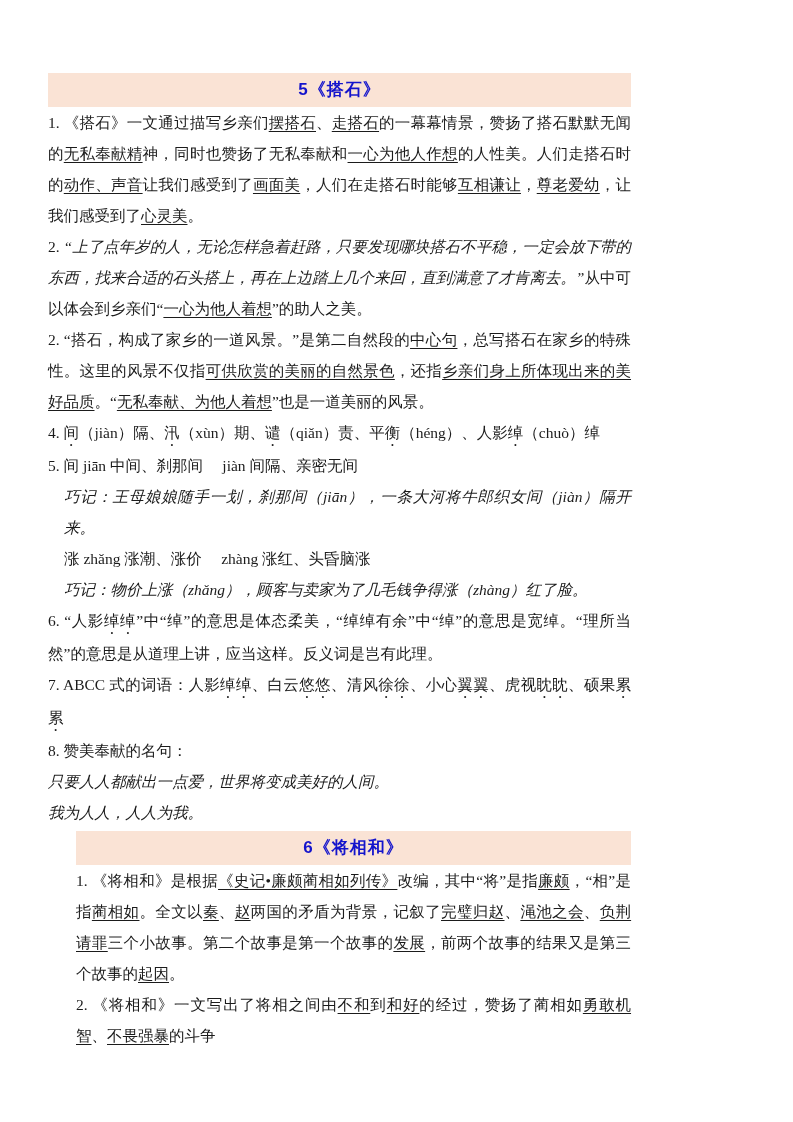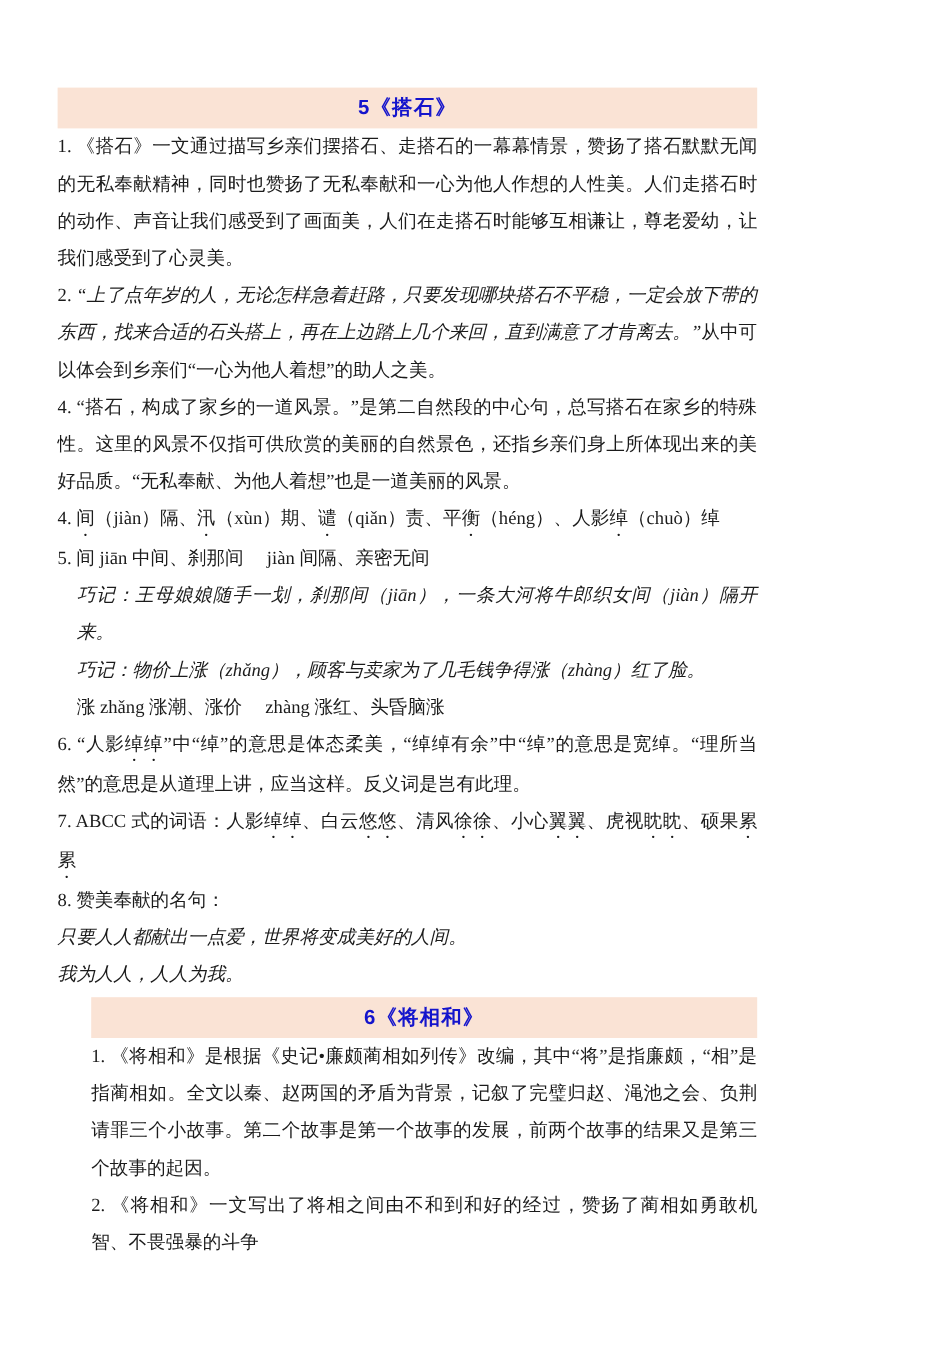--- a/index.html
+++ b/index.html
@@ -36,46 +36,47 @@
   .para {
     margin: 0;
     font-size: 15.5px;
     line-height: 31px;
     text-align: justify;
     text-justify: inter-ideograph;
     word-break: break-all;
   }
   .para.indent { padding-left: 16px; }
   .u {
+    text-decoration: underline;
     text-decoration-thickness: 1px;
     text-underline-offset: 3px;
   }
   .k { font-style: italic; }
   .e {
     -webkit-text-emphasis: filled dot;
     text-emphasis: filled dot;
     -webkit-text-emphasis-position: under right;
     text-emphasis-position: under right;
   }
 </style>
 </head>
 <body>
 
 <div class="page">
   <div id="doc">
       <section class="section">
         <div class="section-header"><span>5《搭石》</span></div>
         <p class="para"><span>1.  《搭石》一文通过描写乡亲们</span><span class="u">摆搭石</span><span>、</span><span class="u">走搭石</span><span>的一幕幕情景，赞扬了搭石默默无闻的</span><span class="u">无私奉献精</span><span>神，同时也赞扬了无私奉献和</span><span class="u">一心为他人作想</span><span>的人性美。人们走搭石时的</span><span class="u">动作、声音</span><span>让我们感受到了</span><span class="u">画面美</span><span>，人们在走搭石时能够</span><span class="u">互相谦让</span><span>，</span><span class="u">尊老爱幼</span><span>，让我们感受到了</span><span class="u">心灵美</span><span>。</span></p>
         <p class="para"><span>2.  </span><span class="k">“上了点年岁的人，无论怎样急着赶路，只要发现哪块搭石不平稳，一定会放下带的东西，找来合适的石头搭上，再在上边踏上几个来回，直到满意了才肯离去。”</span><span>从中可以体会到乡亲们“</span><span class="u">一心为他人着想</span><span>”的助人之美。</span></p>
-        <p class="para"><span>4.  “搭石，构成了家乡的一道风景。”是第二自然段的</span><span class="u">中心句</span><span>，总写搭石在家乡的特殊性。这里的风景不仅指</span><span class="u">可供欣赏的美丽的自然景色</span><span>，还指</span><span class="u">乡亲们身上所体现出来的美好品质</span><span>。“</span><span class="u">无私奉献、为他人着想</span><span>”也是一道美丽的风景。</span></p>
+        <p class="para"><span>2.  “搭石，构成了家乡的一道风景。”是第二自然段的</span><span class="u">中心句</span><span>，总写搭石在家乡的特殊性。这里的风景不仅指</span><span class="u">可供欣赏的美丽的自然景色</span><span>，还指</span><span class="u">乡亲们身上所体现出来的美好品质</span><span>。“</span><span class="u">无私奉献、为他人着想</span><span>”也是一道美丽的风景。</span></p>
         <p class="para"><span>4.  </span><span class="e">间</span><span>（jiàn）隔、</span><span class="e">汛</span><span>（xùn）期、</span><span class="e">谴</span><span>（qiǎn）责、平</span><span class="e">衡</span><span>（héng）、人影</span><span class="e">绰</span><span>（chuò）绰</span></p>
         <p class="para"><span>5.  间 jiān 中间、刹那间　 jiàn 间隔、亲密无间</span></p>
         <p class="para indent"><span class="k">巧记：王母娘娘随手一划，刹那间（jiān），一条大河将牛郎织女间（jiàn）隔开来。</span></p>
+        <p class="para indent"><span>涨 zhǎng 涨潮、涨价　 zhàng 涨红、头昏脑涨</span></p>
         <p class="para indent"><span class="k">巧记：物价上涨（zhǎng），顾客与卖家为了几毛钱争得涨（zhàng）红了脸。</span></p>
-        <p class="para indent"><span>涨 zhǎng 涨潮、涨价　 zhàng 涨红、头昏脑涨</span></p>
         <p class="para"><span>6.  “人影</span><span class="e">绰绰</span><span>”中“绰”的意思是体态柔美，“绰绰有余”中“绰”的意思是宽绰。“理所当然”的意思是从道理上讲，应当这样。反义词是岂有此理。</span></p>
         <p class="para"><span>7.  ABCC 式的词语：人影</span><span class="e">绰绰</span><span>、白云</span><span class="e">悠悠</span><span>、清风</span><span class="e">徐徐</span><span>、小心</span><span class="e">翼翼</span><span>、虎视</span><span class="e">眈眈</span><span>、硕果</span><span class="e">累累</span></p>
         <p class="para"><span>8.  赞美奉献的名句：</span></p>
         <p class="para"><span class="k">只要人人都献出一点爱，世界将变成美好的人间。</span></p>
         <p class="para"><span class="k">我为人人，人人为我。</span></p>
       </section>
       <section class="section">
         <div class="section-header"><span>6《将相和》</span></div>
         <p class="para"><span>1.  《将相和》是根据</span><span class="u">《史记•廉颇蔺相如列传》</span><span>改编，其中“将”是指</span><span class="u">廉颇</span><span>，“相”是指</span><span class="u">蔺相如</span><span>。全文以</span><span class="u">秦</span><span>、</span><span class="u">赵</span><span>两国的矛盾为背景，记叙了</span><span class="u">完璧归赵</span><span>、</span><span class="u">渑池之会</span><span>、</span><span class="u">负荆请罪</span><span>三个小故事。第二个故事是第一个故事的</span><span class="u">发展</span><span>，前两个故事的结果又是第三个故事的</span><span class="u">起因</span><span>。</span></p>
         <p class="para"><span>2.  《将相和》一文写出了将相之间由</span><span class="u">不和</span><span>到</span><span class="u">和好</span><span>的经过，赞扬了蔺相如</span><span class="u">勇敢机智</span><span>、</span><span class="u">不畏强暴</span><span>的斗争</span></p>

